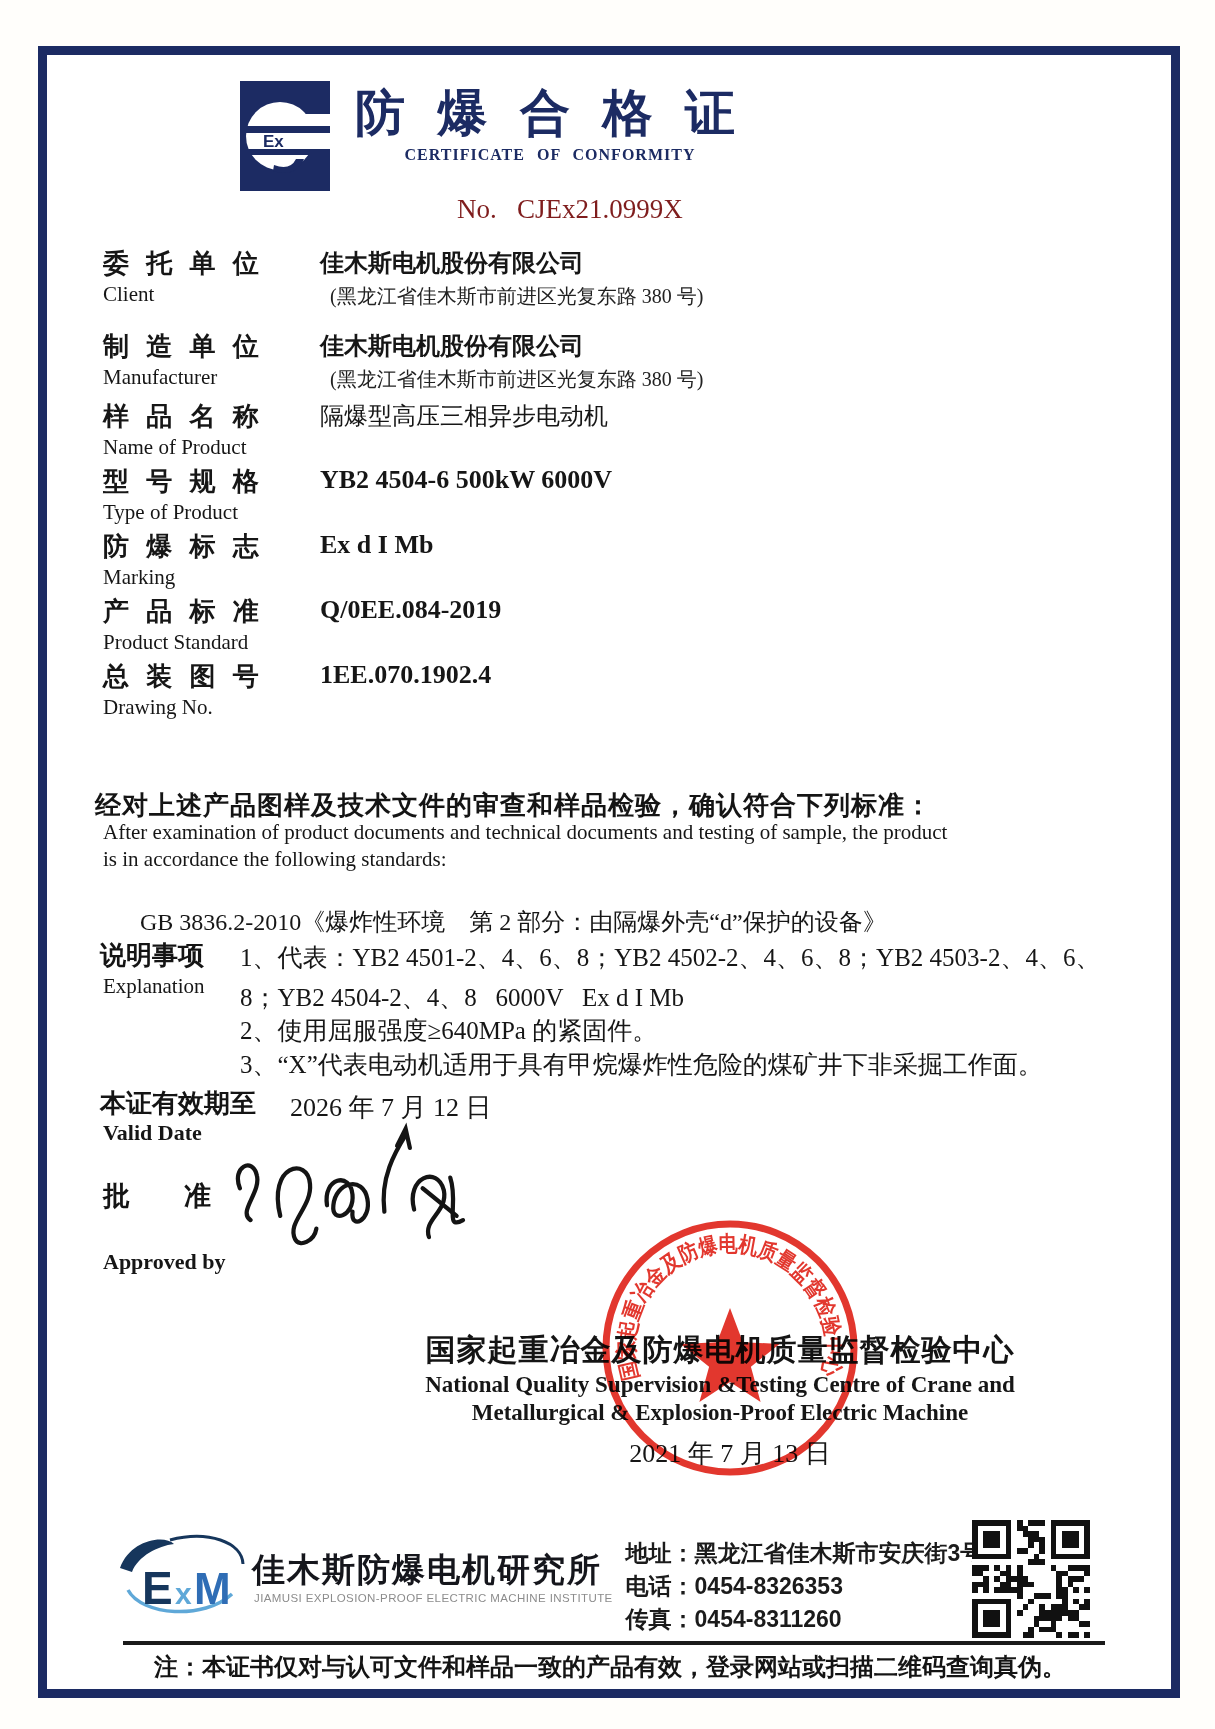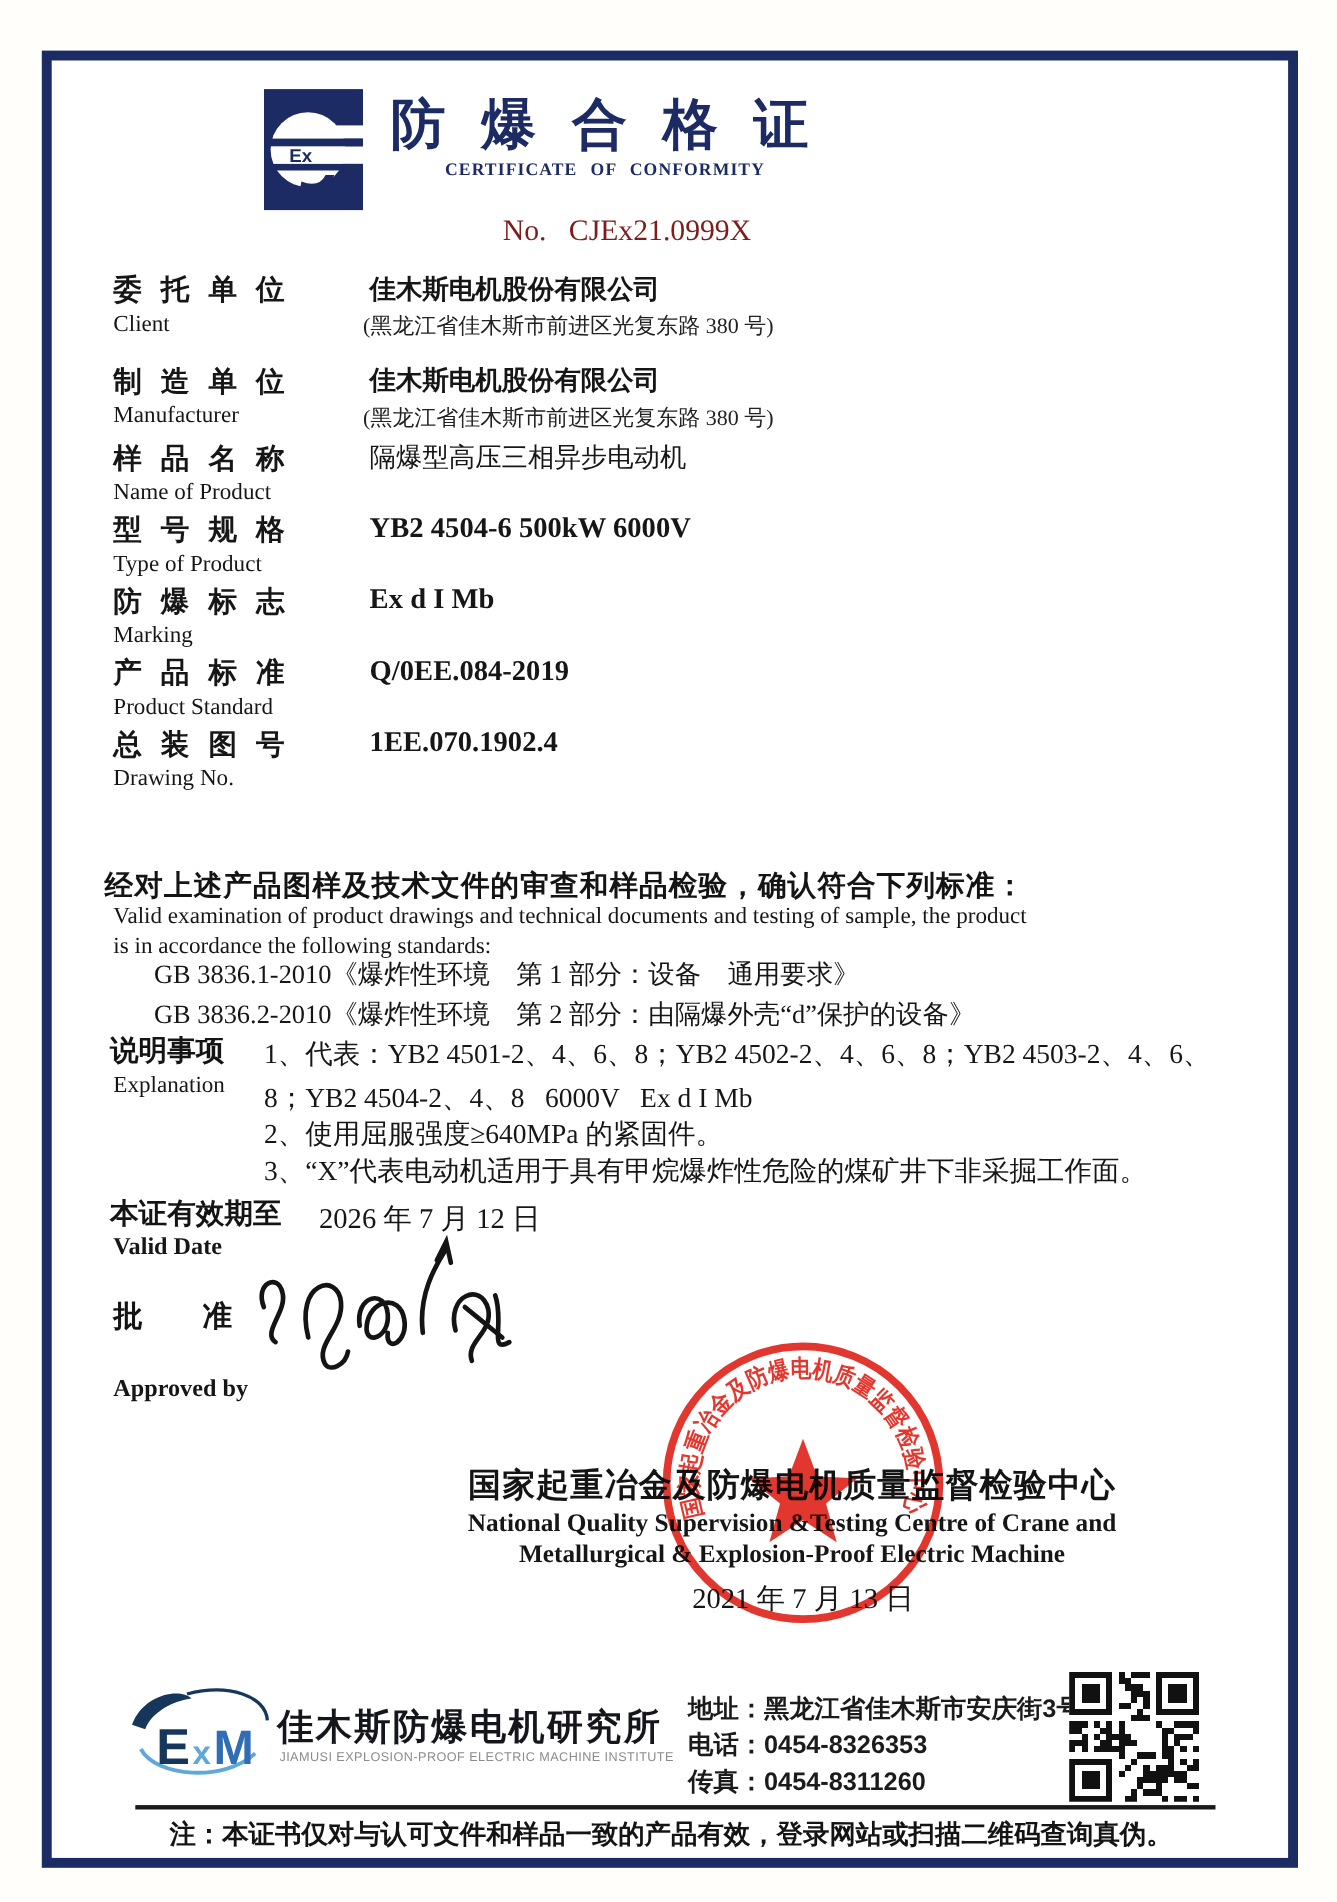--- a/index.html
+++ b/index.html
@@ -12,21 +12,21 @@
   
   .title-cn{left:320px;top:80px;width:460px;text-align:center;font-size:50px;font-weight:700;
             color:#1c2b63;letter-spacing:10px;}
   .title-en{left:320px;top:146px;width:460px;text-align:center;font-size:16px;font-weight:700;
             color:#1c2b63;letter-spacing:1px;word-spacing:7px;}
   .cert-no{left:330px;top:194px;width:480px;text-align:center;font-size:27px;color:#7f1d1d;}
   
   .frow{position:absolute;left:0;top:0;width:1215px;height:80px;}
   .f-lbl{position:absolute;left:103px;top:0;font-size:26px;font-weight:700;letter-spacing:5px;color:#161616;}
   .f-en{position:absolute;left:103px;top:36px;font-size:21px;color:#161616;}
-  .f-val{position:absolute;left:336px;top:1px;font-size:24px;font-weight:600;color:#161616;}
+  .f-val{position:absolute;left:320px;top:1px;font-size:24px;font-weight:600;color:#161616;}
   .f-note{position:absolute;left:330px;top:37px;font-size:20px;color:#222;}
   
   .st-cn{left:95px;top:788px;font-size:26px;font-weight:700;letter-spacing:1px;color:#141414;}
   .st-en{left:103px;top:820px;font-size:21px;color:#161616;}
   .st-en2{left:103px;top:847px;font-size:21px;color:#161616;}
   .gb{left:140px;top:870px;font-size:24px;color:#161616;}
   .gb2{top:906px;}
   
   .exp-lbl{left:100px;top:938px;font-size:26px;font-weight:700;color:#141414;}
   .exp-en{left:103px;top:974px;font-size:21px;color:#161616;}
@@ -108,23 +108,22 @@
     <span class="f-en">Product Standard</span>
     <span class="f-val" style="font-weight:700;font-size:26px">Q/0EE.084-2019</span>
   </div>
   <div class="frow" style="top:659px">
     <span class="f-lbl sans">总 装 图 号</span>
     <span class="f-en">Drawing No.</span>
     <span class="f-val" style="font-weight:700;font-size:26px">1EE.070.1902.4</span>
   </div>
 
   <div class="abs st-cn sans">经对上述产品图样及技术文件的审查和样品检验，确认符合下列标准：</div>
-  <div class="abs st-en">Valid examination of product drawings and technical documents and testing of sample, the product</div>
+  <div class="abs st-en">After examination of product documents and technical documents and testing of sample, the product</div>
   <div class="abs st-en2">is in accordance the following standards:</div>
-  <div class="abs gb">GB 3836.1-2010《爆炸性环境　第 1 部分：设备　通用要求》</div>
   <div class="abs gb gb2">GB 3836.2-2010《爆炸性环境　第 2 部分：由隔爆外壳“d”保护的设备》</div>
 
   <div class="abs exp-lbl sans">说明事项</div>
   <div class="abs exp-en">Explanation</div>
   <div class="abs exp-item" style="top:941px">1、代表：YB2 4501-2、4、6、8；YB2 4502-2、4、6、8；YB2 4503-2、4、6、</div>
   <div class="abs exp-item" style="top:981px">8；YB2 4504-2、4、8   6000V   Ex d I Mb</div>
   <div class="abs exp-item" style="top:1014px">2、使用屈服强度≥640MPa 的紧固件。</div>
   <div class="abs exp-item" style="top:1048px">3、“X”代表电动机适用于具有甲烷爆炸性危险的煤矿井下非采掘工作面。</div>
 
   <div class="abs v-lbl sans">本证有效期至</div>

